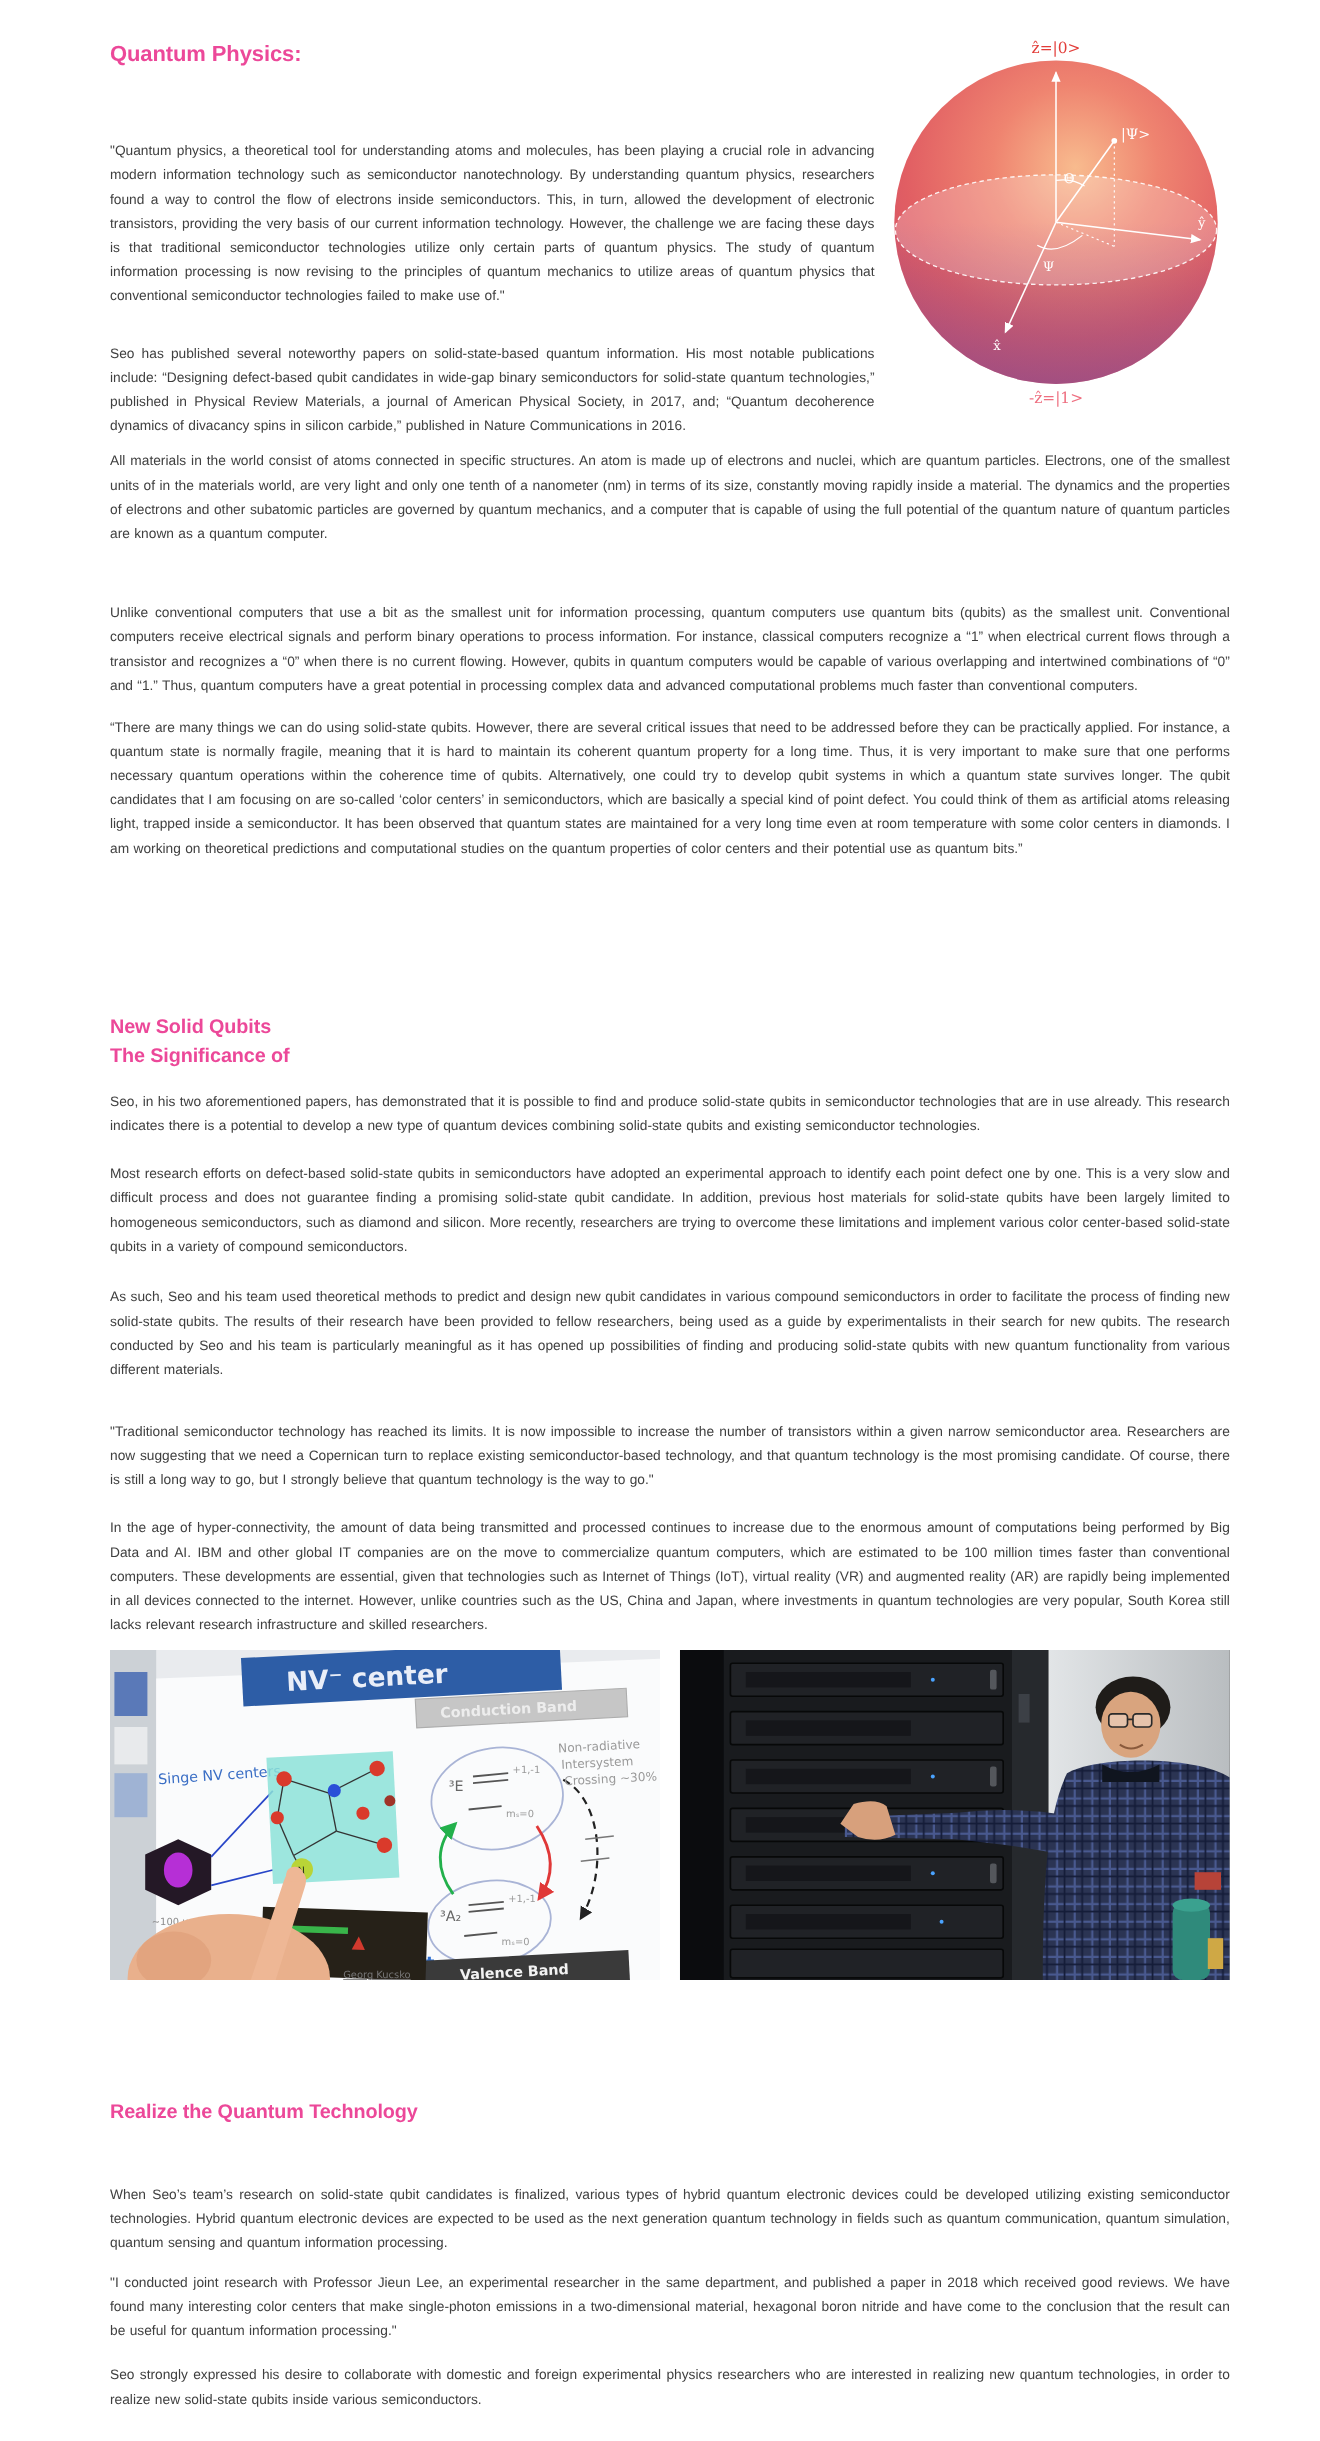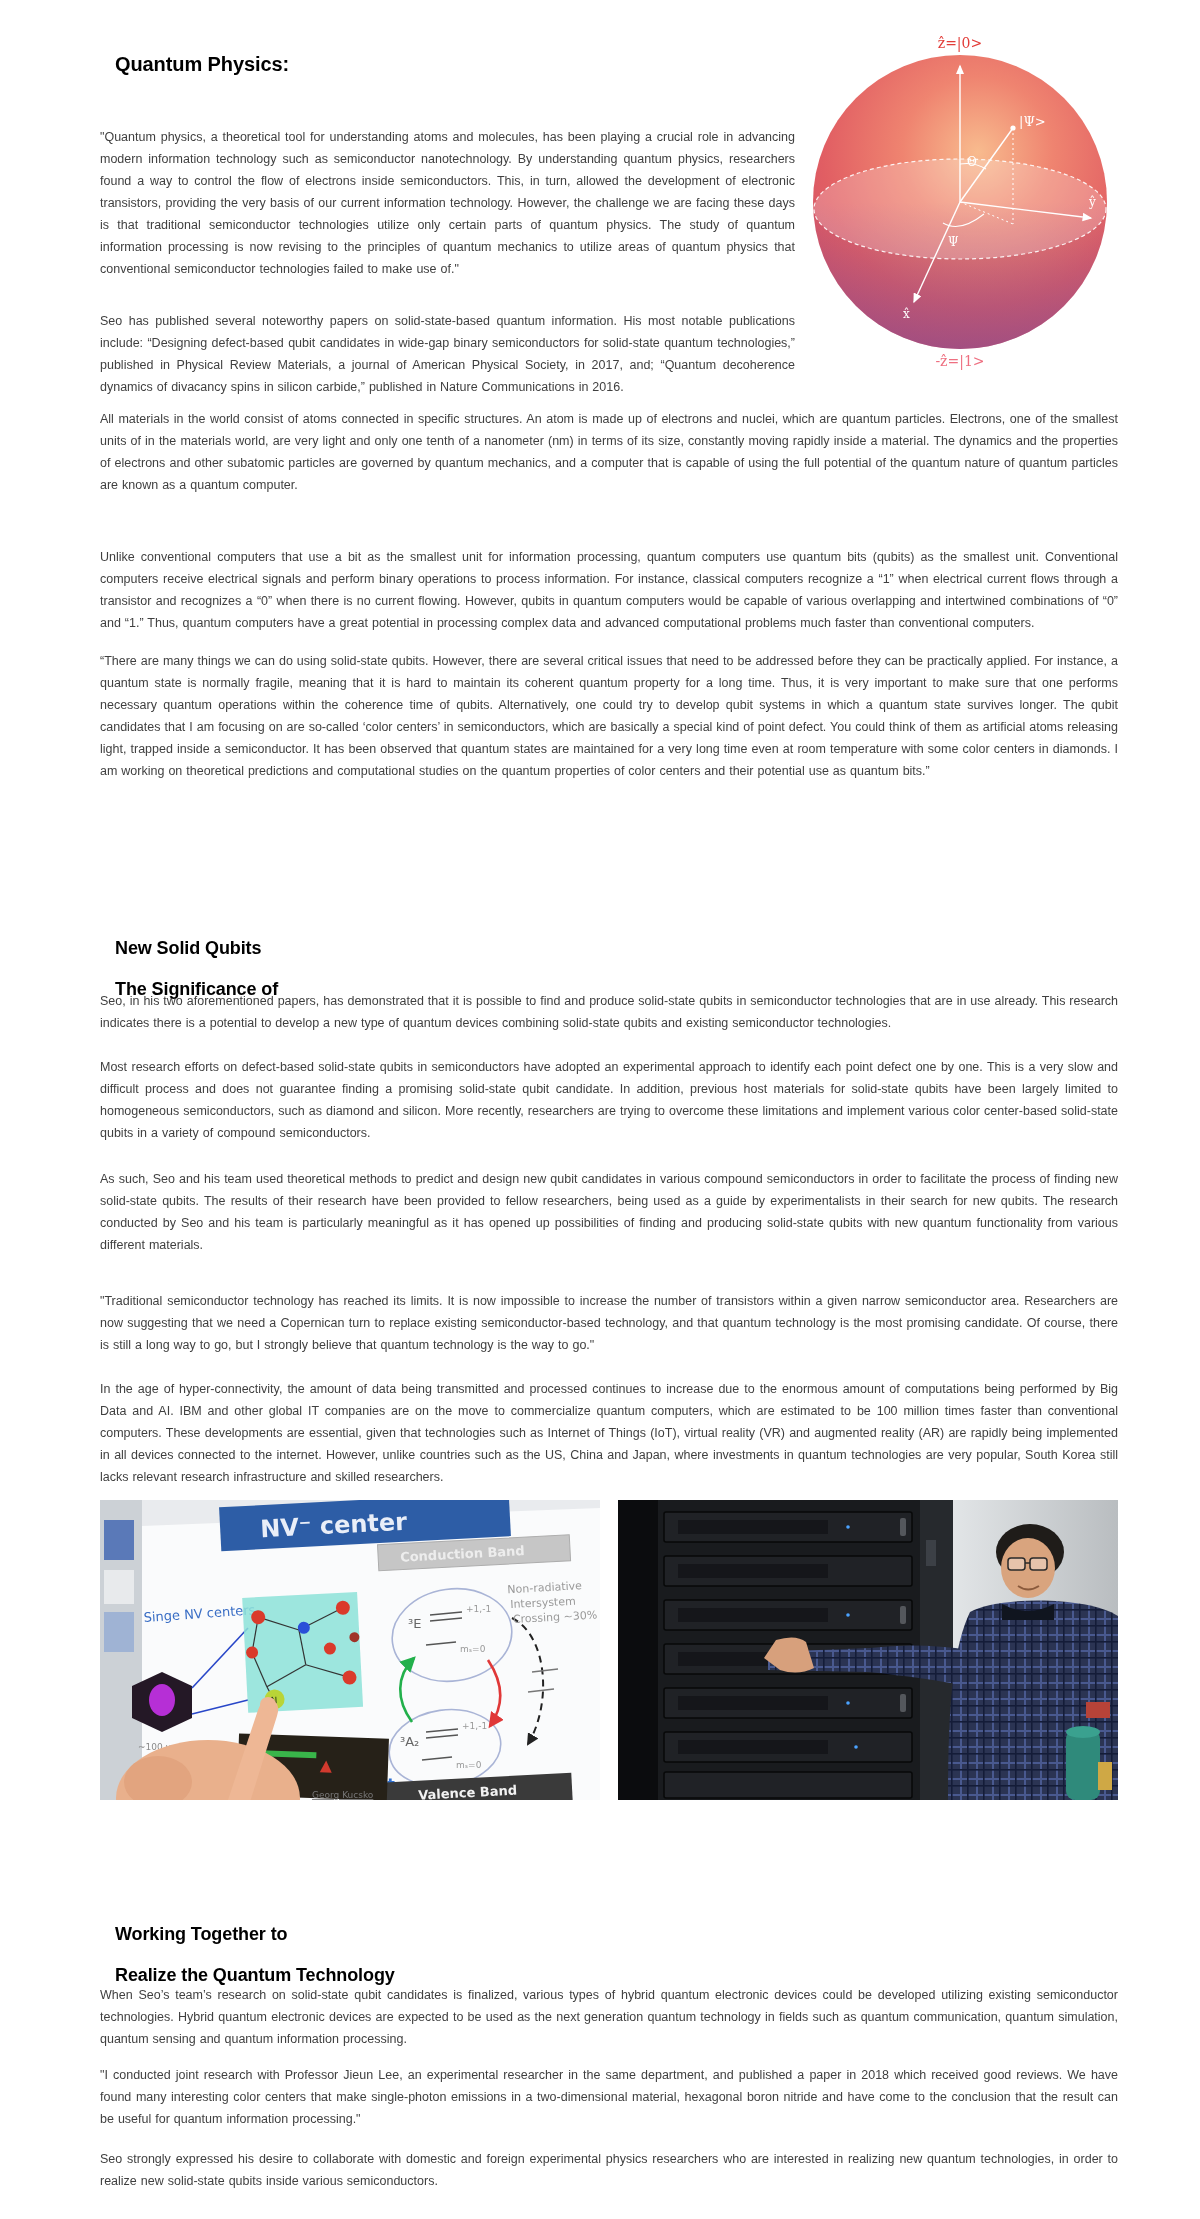--- a/index.html
+++ b/index.html
@@ -4,21 +4,21 @@
 <style>
   * { box-sizing: border-box; }
   html, body { margin: 0; padding: 0; }
   body {
     width: 1200px; height: 2219px; position: relative;
     background: #ffffff; overflow: hidden;
     font-family: "Liberation Sans", sans-serif;
   }
   .abs { position: absolute; }
   .heading {
-    margin: 15px; color: #000000; font-weight: bold;
+    margin: 0; color: #ec4899; font-weight: bold;
     letter-spacing: -0.1px;
   }
   h1.heading { font-size: 20px; line-height: 27px; }
   h2.heading { font-size: 18px; line-height: 26px; }
   p.body-p {
     margin: 0; font-size: 12.5px; line-height: 22px;
     color: #3f3f3f; text-align: justify; word-spacing: 0.5px;
   }
   #title1 { left: 100px; top: 36px; width: 700px; }
   #intro  { left: 100px; top: 126px; width: 695px; }
@@ -298,20 +298,19 @@
 
         <rect x="448" y="230" width="34" height="70" rx="9" fill="#2f8a7b"></rect>
         <ellipse cx="465" cy="232" rx="17" ry="6" fill="#3aa18f"></ellipse>
         <rect x="468" y="202" width="24" height="16" fill="#b74338"></rect>
         <rect x="480" y="262" width="14" height="28" fill="#cfa845"></rect>
       </svg>
     </div>
   </div>
 
   <div class="abs" id="title3">
-    <h2 class="heading">Working Together to</h2>
     <h2 class="heading">Realize the Quantum Technology</h2>
   </div>
   <p class="abs body-p" id="s3p1">When Seo’s team’s research on solid-state qubit candidates is finalized, various types of hybrid quantum electronic devices could be developed utilizing existing semiconductor technologies. Hybrid quantum electronic devices are expected to be used as the next generation quantum technology in fields such as quantum communication, quantum simulation, quantum sensing and quantum information processing.</p>
   <p class="abs body-p" id="s3p2">"I conducted joint research with Professor Jieun Lee, an experimental researcher in the same department, and published a paper in 2018 which received good reviews. We have found many interesting color centers that make single-photon emissions in a two-dimensional material, hexagonal boron nitride and have come to the conclusion that the result can be useful for quantum information processing."</p>
   <p class="abs body-p" id="s3p3">Seo strongly expressed his desire to collaborate with domestic and foreign experimental physics researchers who are interested in realizing new quantum technologies, in order to realize new solid-state qubits inside various semiconductors.</p>
 
 </article>
 
 </body></html>

